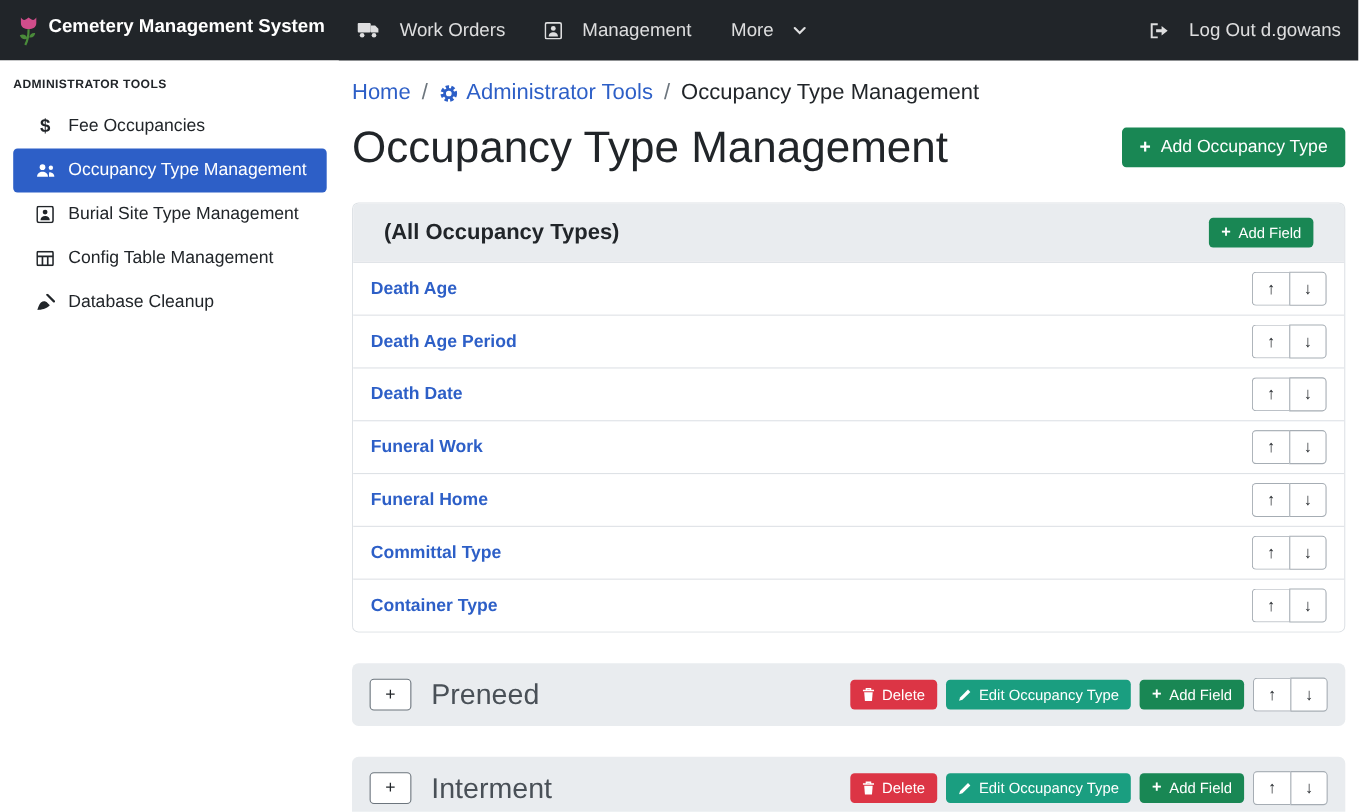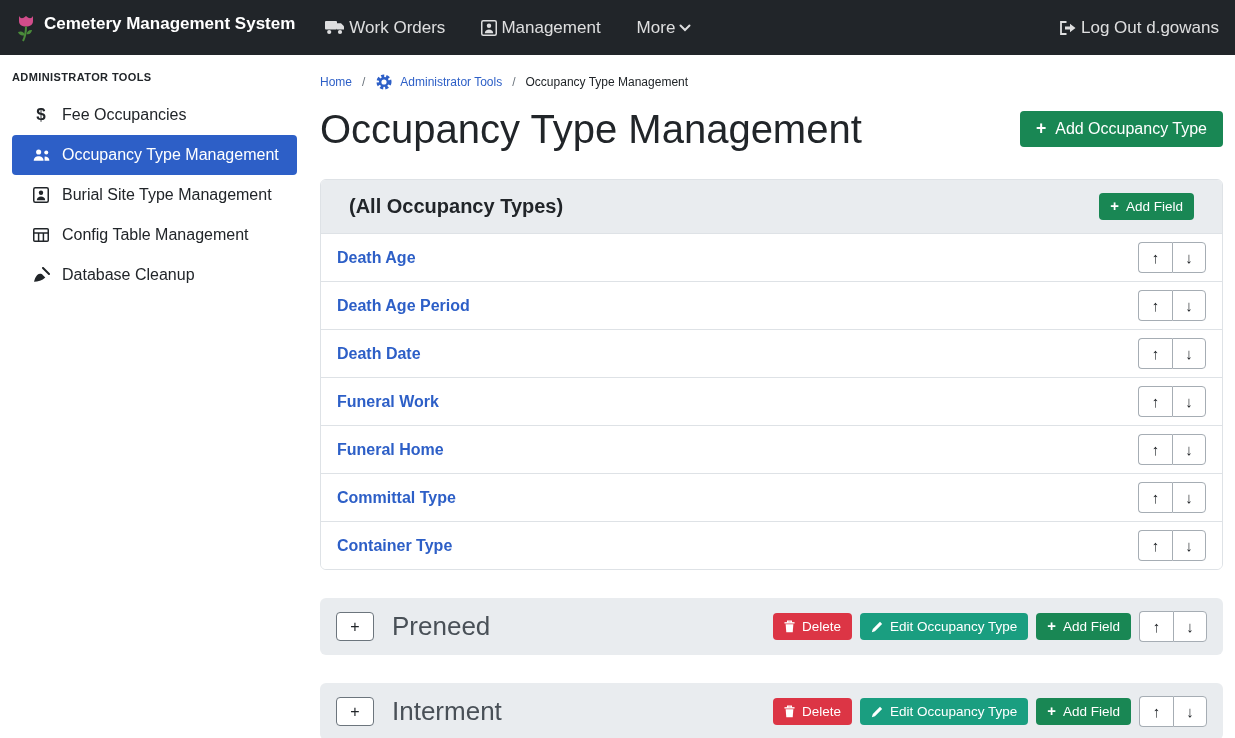--- a/index.html
+++ b/index.html
@@ -5,41 +5,41 @@
   * { margin:0; padding:0; box-sizing:border-box; }
   html,body { width:1235px; height:738px; overflow:hidden; background:#fff;
     font-family:"Liberation Sans", sans-serif; color:#212529; }
 
   
   .navbar { height:55px; background:var(--navbar_bg,#212529); display:flex; align-items:center;
     padding:0 16px; color:rgba(255,255,255,.85); }
   .brand { display:flex; align-items:flex-start; gap:8px; color:#fff; font-weight:bold;
     font-size:17px; cursor:pointer; text-decoration:none; }
   .nav-links { display:flex; align-items:center; margin-left:30px; gap:36px; }
-  .nav-link { display:flex; align-items:center; gap:4px; color:rgba(255,255,255,.85);
+  .nav-link { display:flex; align-items:center; gap:18px; color:rgba(255,255,255,.85);
     font-size:17px; cursor:pointer; text-decoration:none; }
   .logout { margin-left:auto; }
   .icon { display:inline-flex; align-items:center; justify-content:center; }
 
   
   .layout { display:flex; height:481px; }
   .sidebar { width:308px; background:#fff; padding-top:8px; flex:none; }
   .side-heading { padding:8px 12px 12px 12px; font-size:11px; font-weight:bold;
     letter-spacing:.4px; text-transform:uppercase; color:#212529; }
   .side-item { margin:0 11px 0 12px; height:40px; display:flex; align-items:center;
     gap:10px; padding-left:18px; border-radius:4px; font-size:16px; cursor:pointer; color:#212529; }
   .side-item .icon { width:22px; color:#212529; }
   .side-item.active { background:var(--primary,#2d5fc7); color:#fff; }
   .side-item.active .icon { color:#fff; }
   .dollar { font-weight:bold; font-size:17px; }
 
   .main { flex:1; padding:0 12px; }
 
   
-  .breadcrumb { margin-top:18px; display:flex; align-items:center; gap:10px; font-size:12px; }
+  .breadcrumb { margin-top:18px; display:flex; align-items:center; gap:10px; font-size:20px; }
   .breadcrumb a { color:var(--primary,#2d5fc7); text-decoration:none; cursor:pointer;
     display:flex; align-items:center; gap:7px; }
   .breadcrumb .sep { color:#6c757d; }
   .breadcrumb .current { color:#212529; }
 
   
   .title-row { display:flex; align-items:center; justify-content:space-between; margin-top:14px; }
   .page-title { font-size:40px; font-weight:500; color:#212529; line-height:1.2; }
 
   

